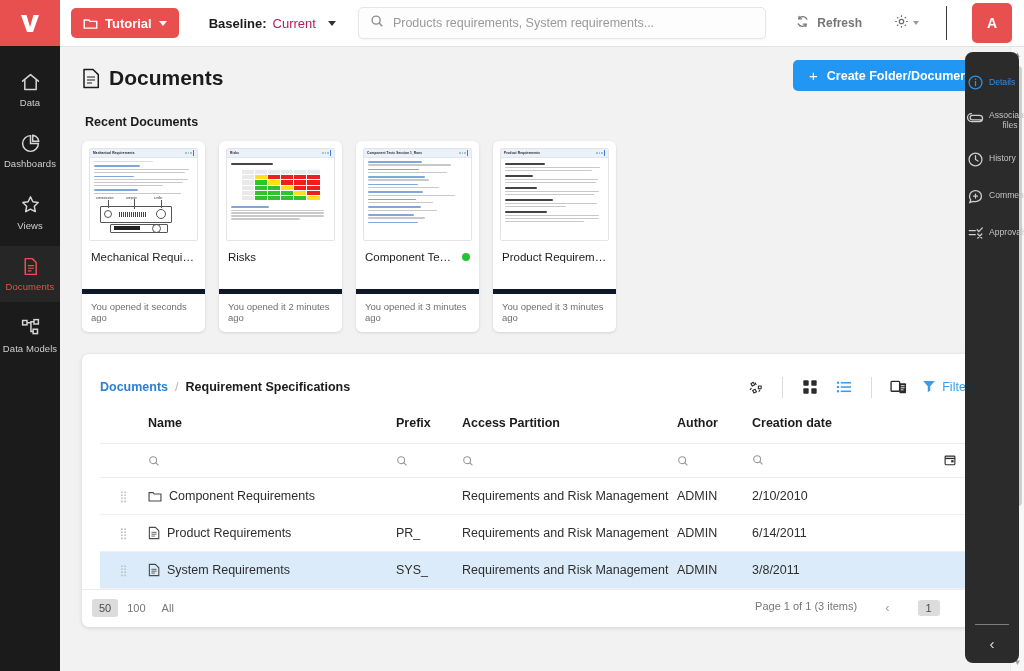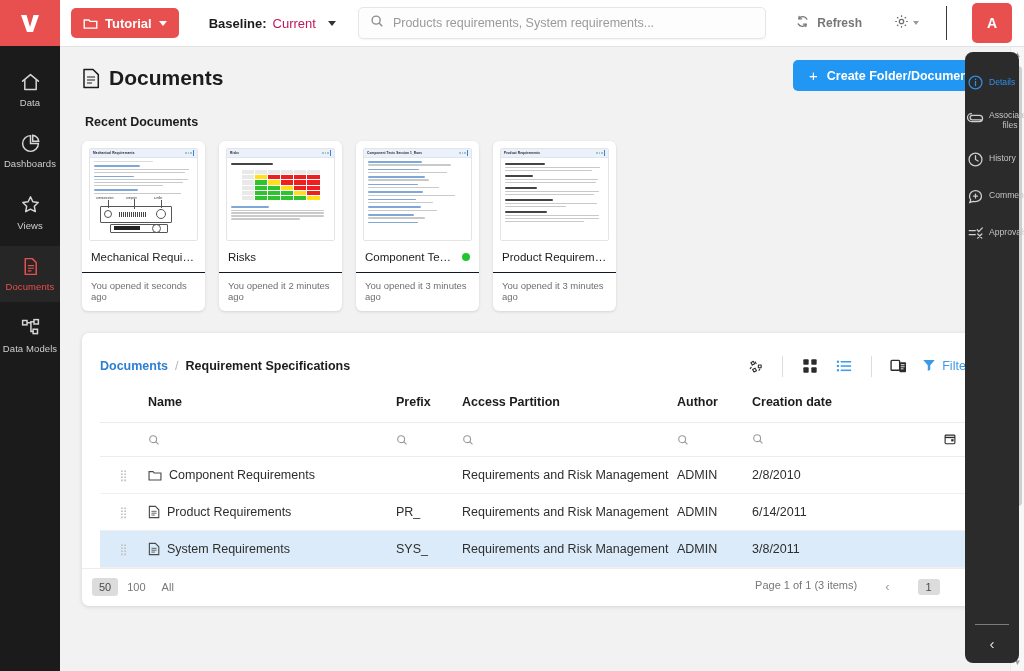--- a/index.html
+++ b/index.html
@@ -136,21 +136,21 @@
   .rg { background:#2fc32f; } .ry { background:#ffe01a; } .rr { background:#f01f1f; }
   .rh { background:#e9e9e9; }
   .greendot { width: 8px; height: 8px; border-radius: 50%; background: #21c431; display:inline-block; flex:0 0 8px; }
   .rcard .name {
     font-size: 11.5px; color: #1c1c1c; padding: 10px 9px 0 9px;
     white-space: nowrap; overflow: hidden; display:flex; align-items:center; gap:6px;
   }
   .rcard .name span.txt { overflow:hidden; text-overflow: ellipsis; white-space: nowrap; }
   .rcard .meta {
     font-size: 9.5px; color: #6f6f6f; padding: 7px 9px 9px 9px;
-    border-top: 1px solid #0f172a; margin-top: 9px;
+    border-top: 5px solid #0f172a; margin-top: 26px;
   }
 
   
   .table-card {
     margin-top: 22px; background: #fff; border-radius: 7px;
     box-shadow: 0 1px 4px rgba(0,0,0,.13); padding: 0 0 0 0;
   }
   .tc-head { display: flex; align-items: center; padding: 20px 18px 16px 18px; }
   .breadcrumb { font-size: 12.5px; display: flex; align-items: center; gap: 7px; }
   .breadcrumb .crumb-link { color: #2d7fd3; font-weight: bold; cursor: pointer; }
@@ -709,21 +709,21 @@
                           <svg viewBox="0 0 16 14" width="14" height="13" fill="none" stroke="#4a4a4a" stroke-width="1.3">
                             <path d="M1.2 2.6h4.6l1.3 1.6h7.7v8H1.2z"></path>
                           </svg>
                         </span>
                       <span>Component Requirements</span>
                     </div>
                   </td>
                   <td></td>
                   <td>Requirements and Risk Management</td>
                   <td>ADMIN</td>
-                  <td>2/8/2010</td>
+                  <td>2/10/2010</td>
                 </tr>
 
                 <tr class="datarow">
                   <td style="text-align:center;"><span class="handle">⣿</span></td>
                   <td>
                     <div class="cellname">
                       <span>
                           <svg viewBox="0 0 14 16" width="12" height="14" fill="none" stroke="#4a4a4a" stroke-width="1.3">
                             <path d="M1.6 1.4h7l4 4v9.2h-11z"></path>
                             <path d="M4 7.2h6M4 9.4h6M4 11.6h4" stroke-width="1"></path>

